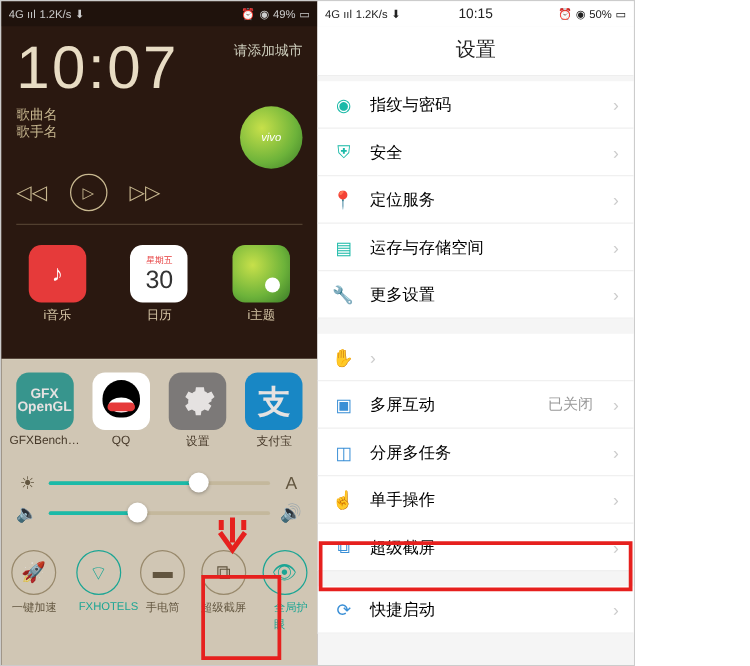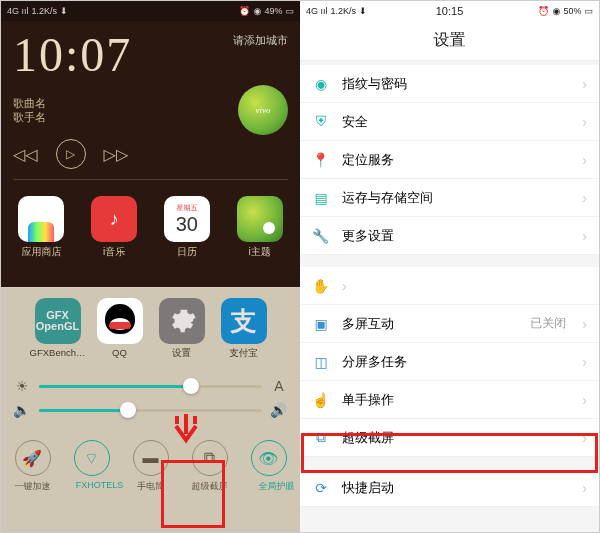--- a/index.html
+++ b/index.html
@@ -1,29 +1,29 @@
 <!DOCTYPE html>
 <html><head>
 <meta charset="utf-8">
 <style>
   * { box-sizing: border-box; margin: 0; padding: 0; }
   body { font-family: "Helvetica Neue", Arial, sans-serif; background: #fff; }
-  .container { display: flex; width: 600px; height: 533px; border: 1px solid #ccc; }
+  .container { display: flex; width: 508px; height: 533px; border: 1px solid #ccc; }
   .pane { width: 300px; height: 100%; position: relative; overflow: hidden; }
   .pane-left { background: #2a1810; }
   .pane-right { background: #f5f5f5; }
 
   
   .statusbar { height: 20px; display: flex; align-items: center; justify-content: space-between; padding: 0 6px; font-size: 9px; color: #ccc; background: rgba(0,0,0,0.25); position: relative; }
   .sb-left, .sb-right { display: flex; align-items: center; gap: 3px; }
   .sb-left span, .sb-right span { display:inline-flex; align-items:center; }
-  .lockscreen { padding: 10px 12px 6px; color: #ddd; position: relative; font-family: Liberation Serif, serif; }
+  .lockscreen { padding: 10px 12px 6px; color: #ddd; position: relative; }
   .clock { font-size: 48px; font-weight: 200; letter-spacing: 2px; color: #e8dcc4; line-height: 1; }
   .weather { position: absolute; right: 12px; top: 12px; font-size: 11px; color: #ccb; }
-  .songrow { display: flex; justify-content: space-between; align-items: center; margin-top: 6px; gap: 24px; }
+  .songrow { display: flex; justify-content: space-between; align-items: flex-start; margin-top: 6px; gap: 24px; }
   .songinfo { font-size: 11px; color: #c8b890; line-height: 1.3; }
   .vivoorb { width: 50px; height: 50px; border-radius: 50%; background: radial-gradient(circle at 35% 35%, #c7e04a, #6db33a 60%, #3a7a28); display:flex; align-items:center; justify-content:center; color:#fff; font-size:9px; font-style:italic; }
   .playctrls { display:flex; gap:18px; align-items:center; margin-top:4px; color:#c8b890; }
   .playbtn { width:30px; height:30px; border:1.5px solid #c8b890; border-radius:50%; display:flex; align-items:center; justify-content:center; font-size:12px; }
   .hr { height:1px; background: rgba(200,180,140,0.25); margin: 10px 0 6px; }
   .approw { display:flex; justify-content:space-around; padding: 4px 4px; }
   .appcell { width:62px; display:flex; flex-direction:column; align-items:center; gap:3px; }
   .appicon { width:46px; height:46px; border-radius:10px; display:flex; align-items:center; justify-content:center; font-size:18px; color:#fff; }
   .apptxt { font-size:10px; color:#d8c8a8; }
   .ico-store { background:#fff; display:flex; align-items:flex-end; justify-content:center; }
@@ -108,26 +108,20 @@
       </div>
       <div class="playctrls">
         <span>◁◁</span>
         <span class="playbtn">▷</span>
         <span>▷▷</span>
       </div>
       <div class="hr"></div>
     </div>
     <div class="approw">
       <div class="appcell">
-        <div class="appicon ico-store">
-            <div class="bag"></div>
-          </div>
-        <div class="apptxt">应用商店</div>
-      </div>
-      <div class="appcell">
         <div class="appicon ico-music">♪</div>
         <div class="apptxt">i音乐</div>
       </div>
       <div class="appcell">
         <div class="appicon ico-cal">
             <small>星期五</small>
             <span>30</span>
           </div>
         <div class="apptxt">日历</div>
       </div>

